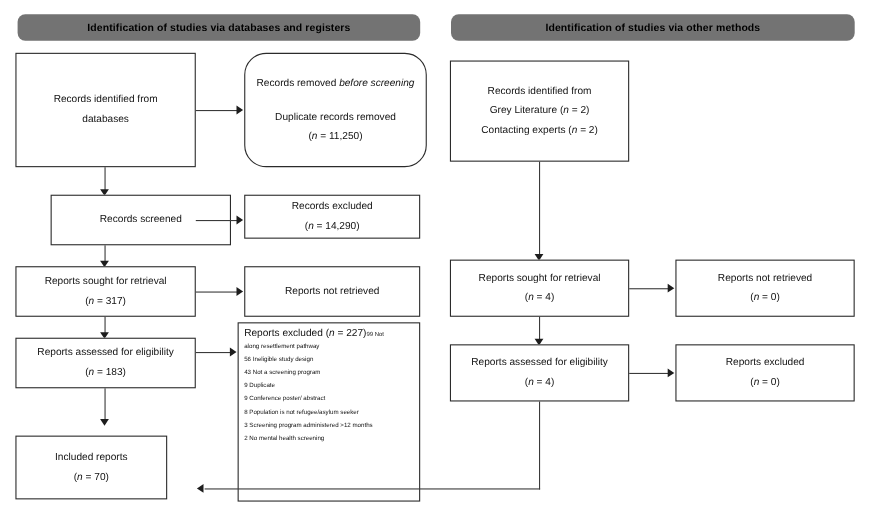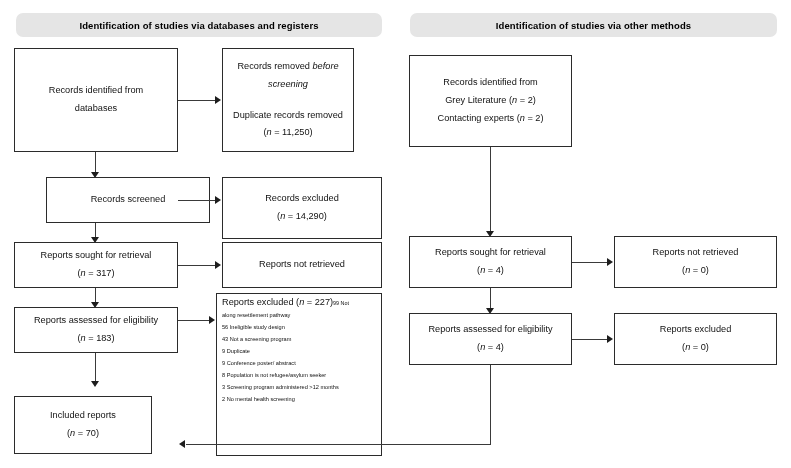--- a/index.html
+++ b/index.html
@@ -13,21 +13,21 @@
   }
   #diagram {
     position: relative;
     width: 791px;
     height: 468px;
     background: #ffffff;
     overflow: hidden;
   }
   .hdr {
     position: absolute;
-    background: #e5e5e5;
+    background: #737373;
     border-radius: 7px;
     color: #000000;
     font-size: 9.5px;
     font-weight: bold;
     display: flex;
     align-items: center;
     justify-content: center;
     text-align: center;
     letter-spacing: 0.1px;
   }
@@ -110,38 +110,38 @@
 
   <div class="hdr" style="left:410px; top:13px; width:367px; height:24px;">
     <span>Identification of studies via other methods</span>
   </div>
 
   <div class="box" style="left:14px; top:48px; width:164px; height:104px;">
     <span class="ln">Records identified from</span>
     <span class="ln">databases</span>
   </div>
 
-  <div class="box" style="left:222px; top:48px; width:132px; height:104px;">
+  <div class="box" style="left:222px; top:48px; width:166px; height:104px;border-radius:20px;">
     <span class="ln"><span>Records removed </span><span class="ital">before screening</span></span>
     <span class="ln" style="height:13px;"></span>
     <span class="ln">Duplicate records removed</span>
     <span class="ln"><span>(</span><span class="ital">n</span><span> = 11,250)</span></span>
   </div>
 
   <div class="ln-h" style="left:178px; top:100px; width:38px;"></div>
   <div class="arrow right" style="left:215px; top:96px;"></div>
 
   <div class="ln-v" style="left:95px; top:152px; height:24px;"></div>
   <div class="arrow down" style="left:91px; top:172px;"></div>
 
   <div class="box" style="left:14px; top:177px; width:164px; height:46px;margin-left:32px;">
     <span class="ln">Records screened</span>
   </div>
 
-  <div class="box" style="left:222px; top:177px; width:160px; height:62px;">
+  <div class="box" style="left:222px; top:177px; width:160px; height:40px;">
     <span class="ln">Records excluded</span>
     <span class="ln">(<span class="ital">n</span><span> = 14,290)</span></span>
   </div>
 
   <div class="ln-h" style="left:178px; top:200px; width:38px;"></div>
   <div class="arrow right" style="left:215px; top:196px;"></div>
 
   <div class="ln-v" style="left:95px; top:223px; height:18px;"></div>
   <div class="arrow down" style="left:91px; top:237px;"></div>
 

